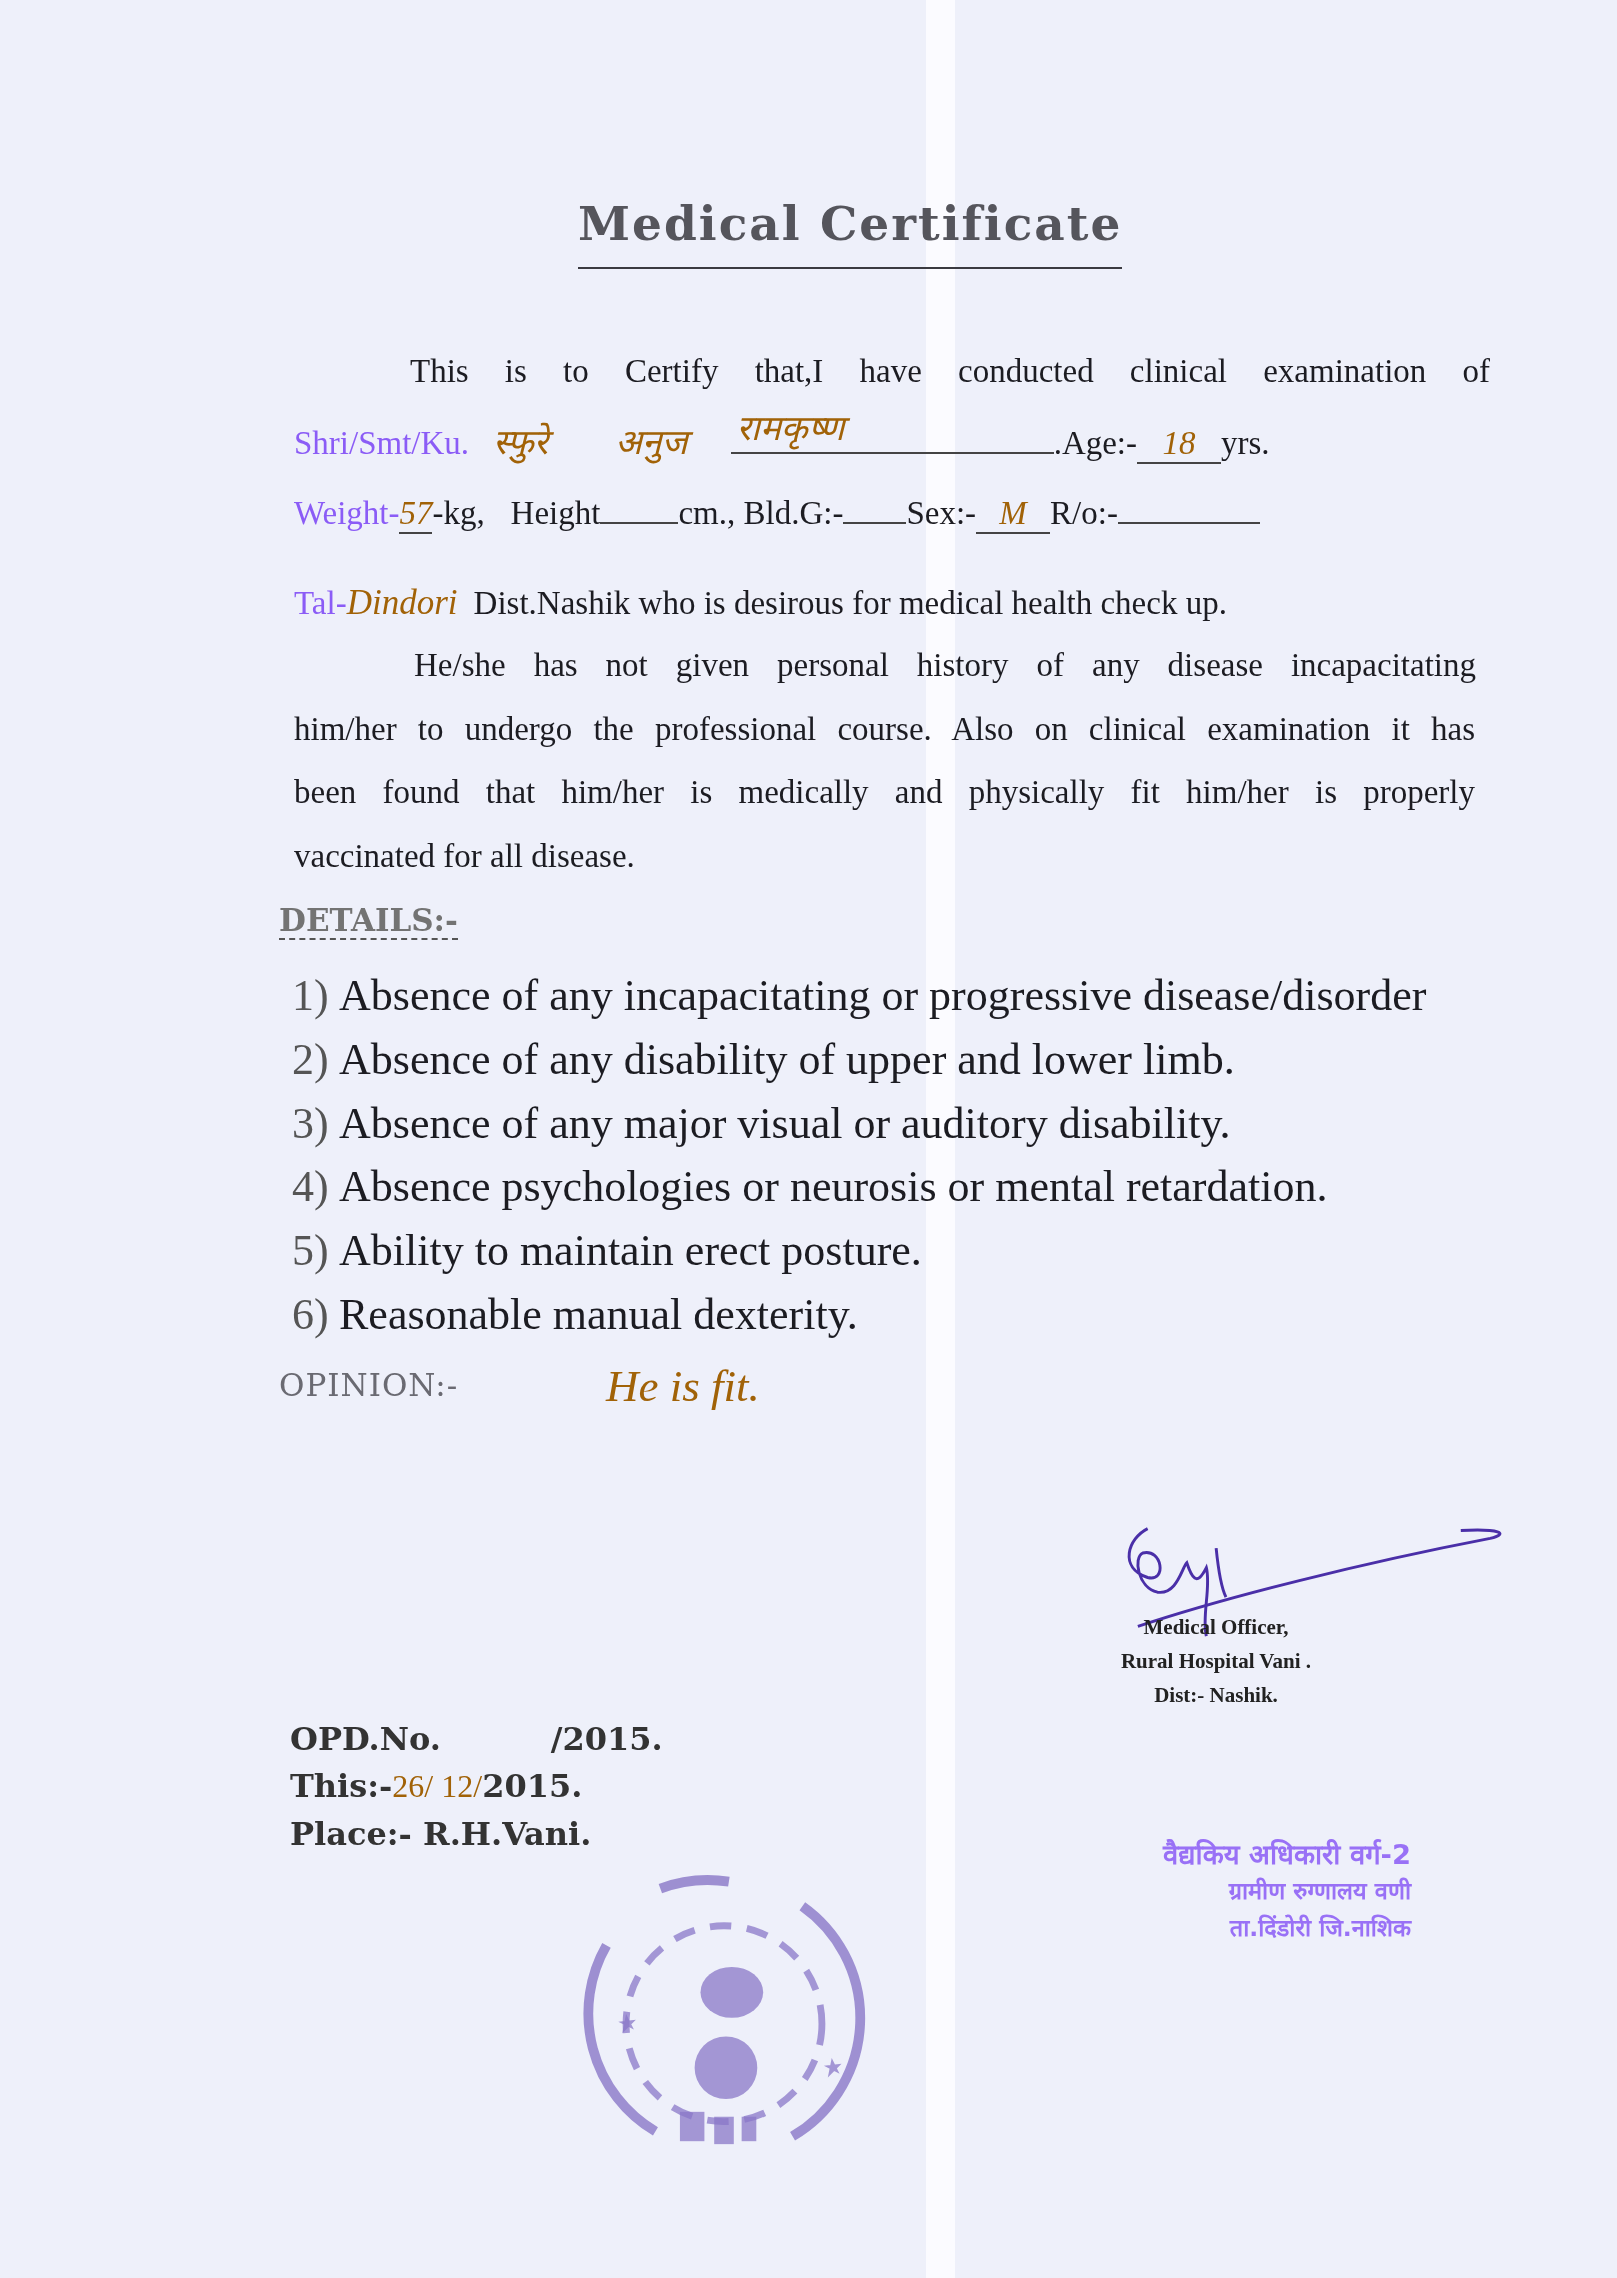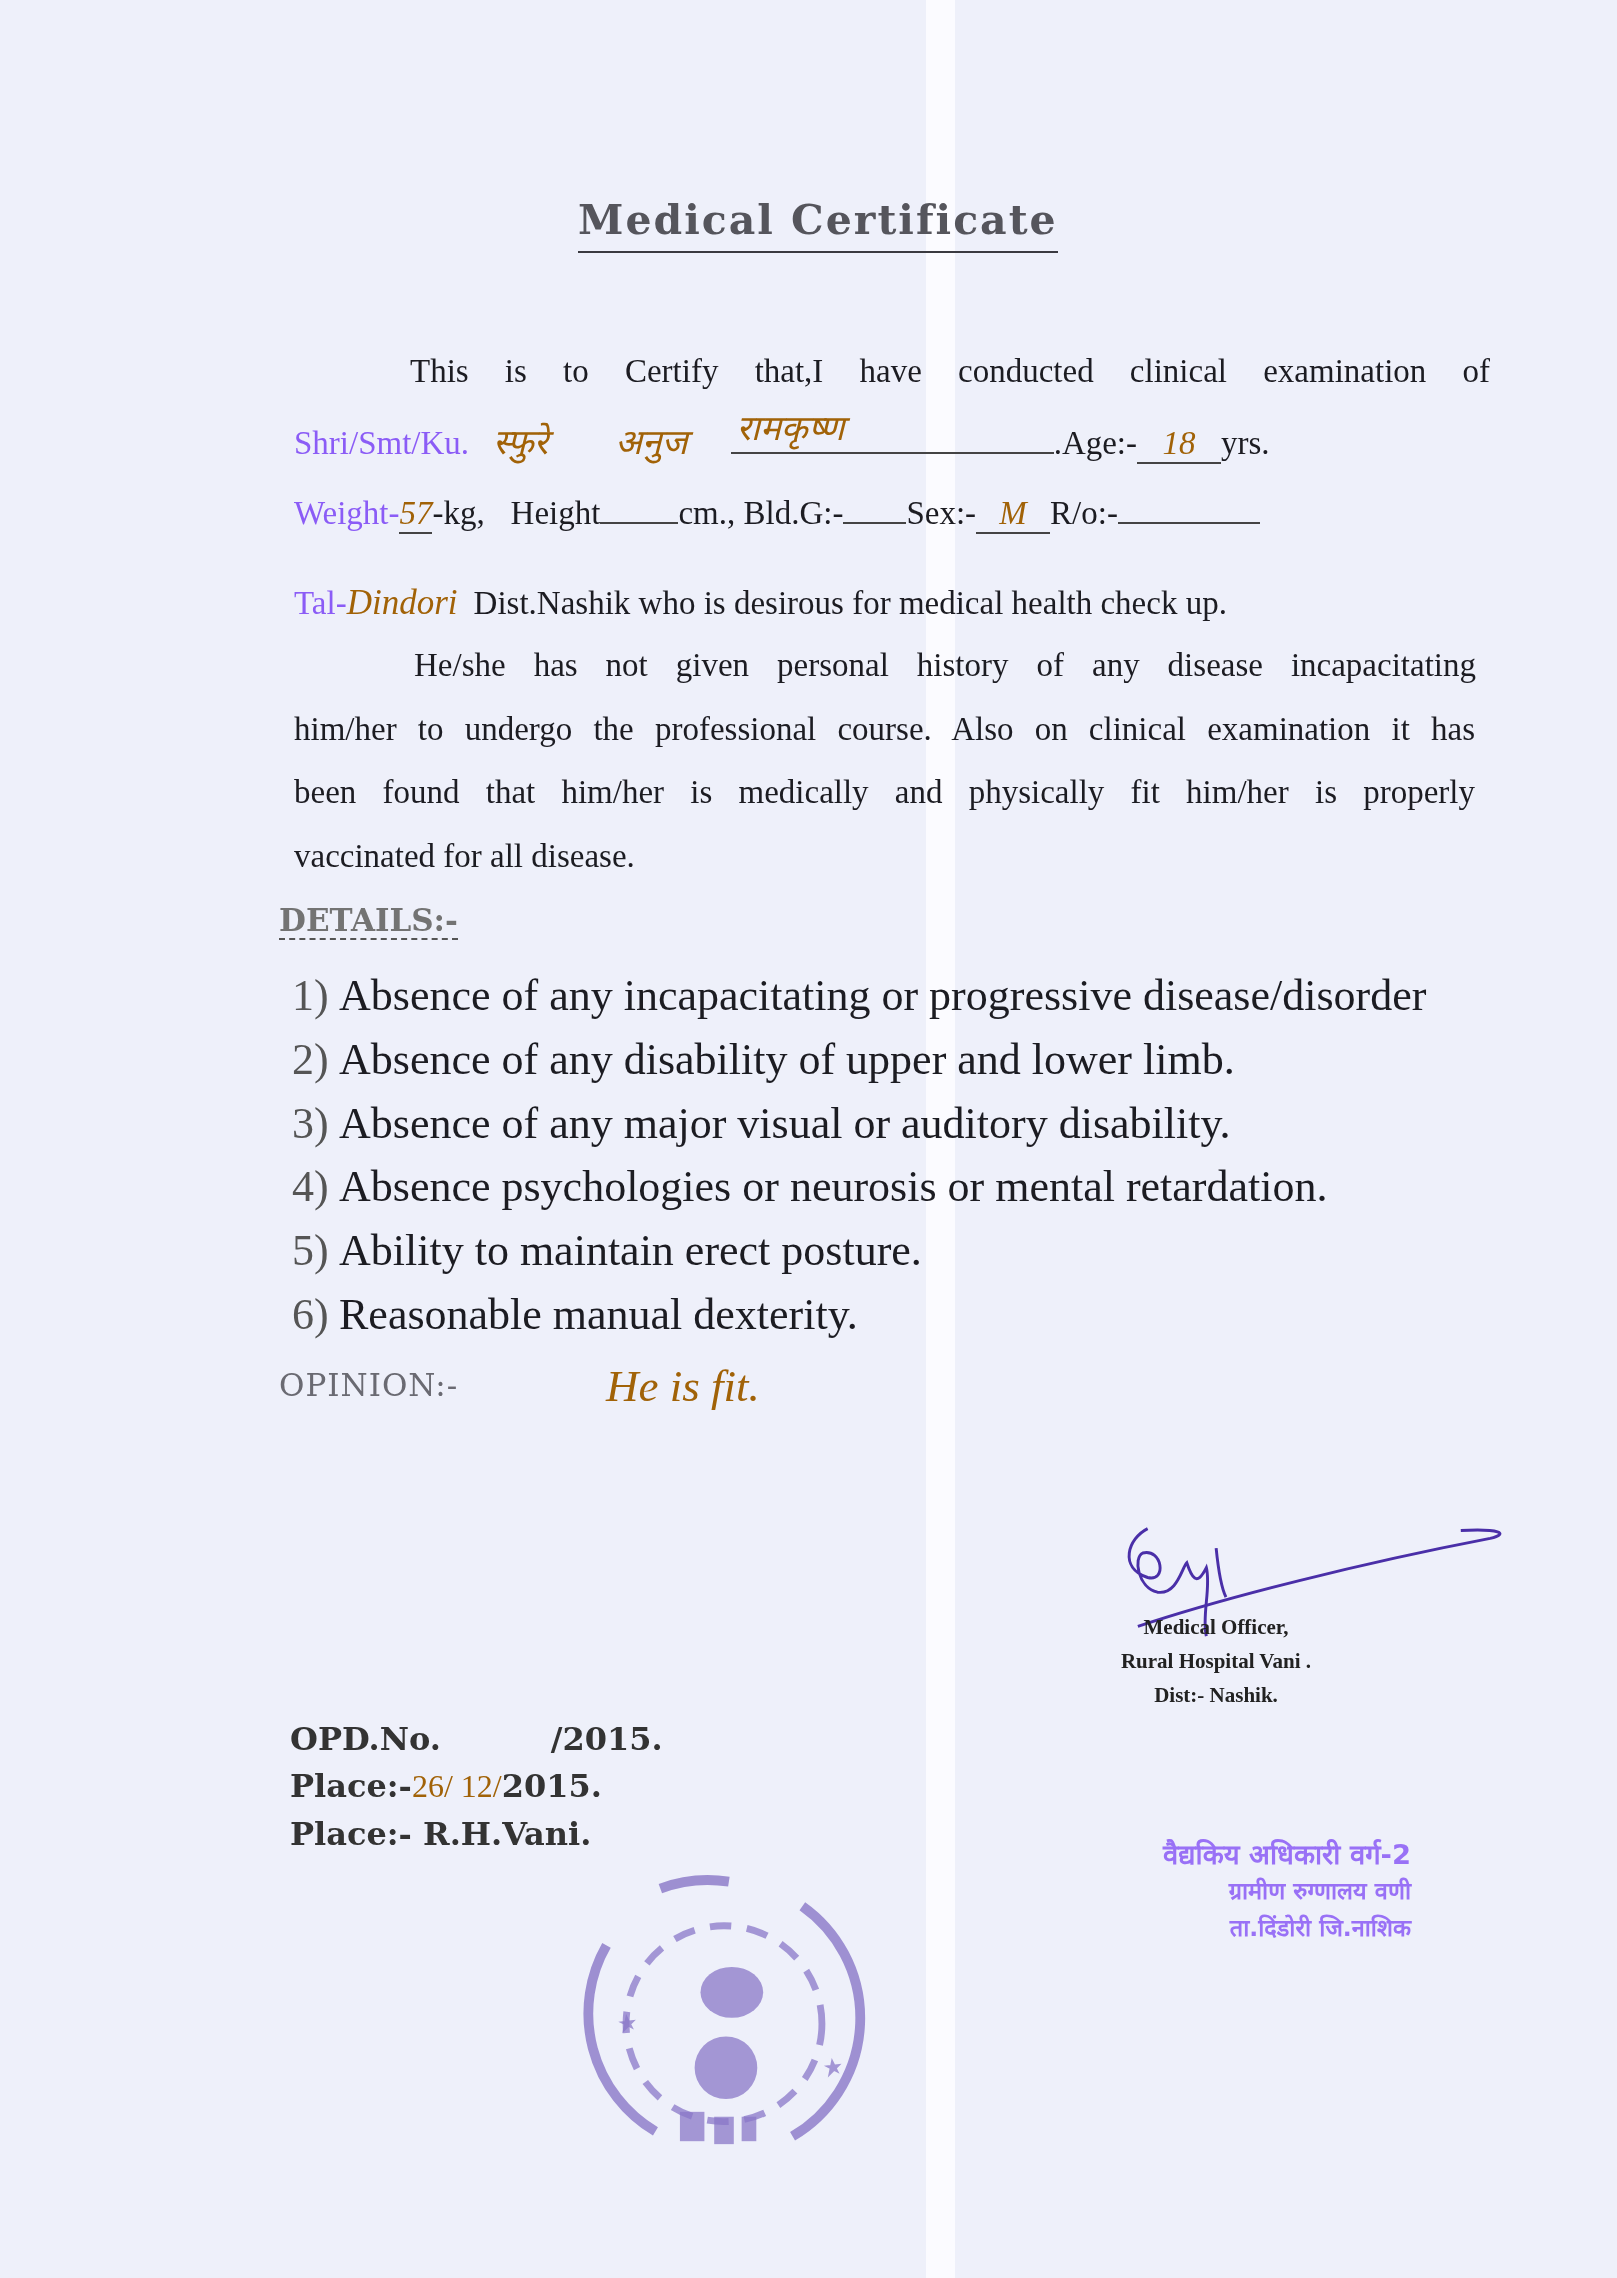--- a/index.html
+++ b/index.html
@@ -8,23 +8,23 @@
     background: #eef0fa;
     font-family: "Liberation Serif", "DejaVu Serif", serif;
     color: #1c1c22;
   }
   .strip {
     position: absolute; left: 926px; top: 0; width: 29px; height: 2279px;
     background: #fbfbff;
   }
   .abs { position: absolute; white-space: nowrap; }
   .title {
-    left: 578px; top: 196px; font-size: 41px; font-weight: bold;
+    left: 578px; top: 196px; font-size: 47px; font-weight: bold;
     letter-spacing: 2px; color: #55555c;
-    border-bottom: 2px solid #3a3a40; padding-bottom: 7px;
+    border-bottom: 2px solid #3a3a40; padding-bottom: 16px;
     font-family: "DejaVu Serif", serif;
   }
   .faint { color: #8b5cf6; }
   .hand {
     color: #a16207; font-family: Liberation Serif, serif;
     font-style: italic; font-weight: normal;
   }
   .blank { display: inline-block; border-bottom: 2px solid #444; vertical-align: baseline; }
   .row { position: absolute; left: 294px; font-size: 33px; white-space: nowrap; }
   .justify { position: absolute; left: 294px; width: 1181px; font-size: 33px; text-align: justify; text-align-last: justify; white-space: nowrap; }
@@ -93,21 +93,21 @@
 <div class="officer">
   <div>Medical Officer,</div>
   <div>Rural Hospital Vani .</div>
   <div>Dist:- Nashik.</div>
 </div>
 
 <div class="opd" style="top:1720px;">
   <span>OPD.No.</span><span style="margin-left:110px;">/2015.</span>
 </div>
 <div class="opd" style="top:1767px;">
-  <span>Place:-</span><span class="hand" style="font-weight:normal;font-style:normal;">26/ 12/</span><span>2015.</span>
+  <span>This:-</span><span class="hand" style="font-weight:normal;font-style:normal;">26/ 12/</span><span>2015.</span>
 </div>
 <div class="opd" style="top:1815px;">Place:- R.H.Vani.</div>
 
 <div class="mr-stamp">
   <div>वैद्यकिय अधिकारी वर्ग-2</div>
   <div style="font-size:23.5px;">ग्रामीण रुग्णालय वणी</div>
   <div style="font-size:23.5px;">ता.दिंडोरी जि.नाशिक</div>
 </div>
 
 <svg class="seal" width="314" height="284" viewBox="0 0 320 290">

